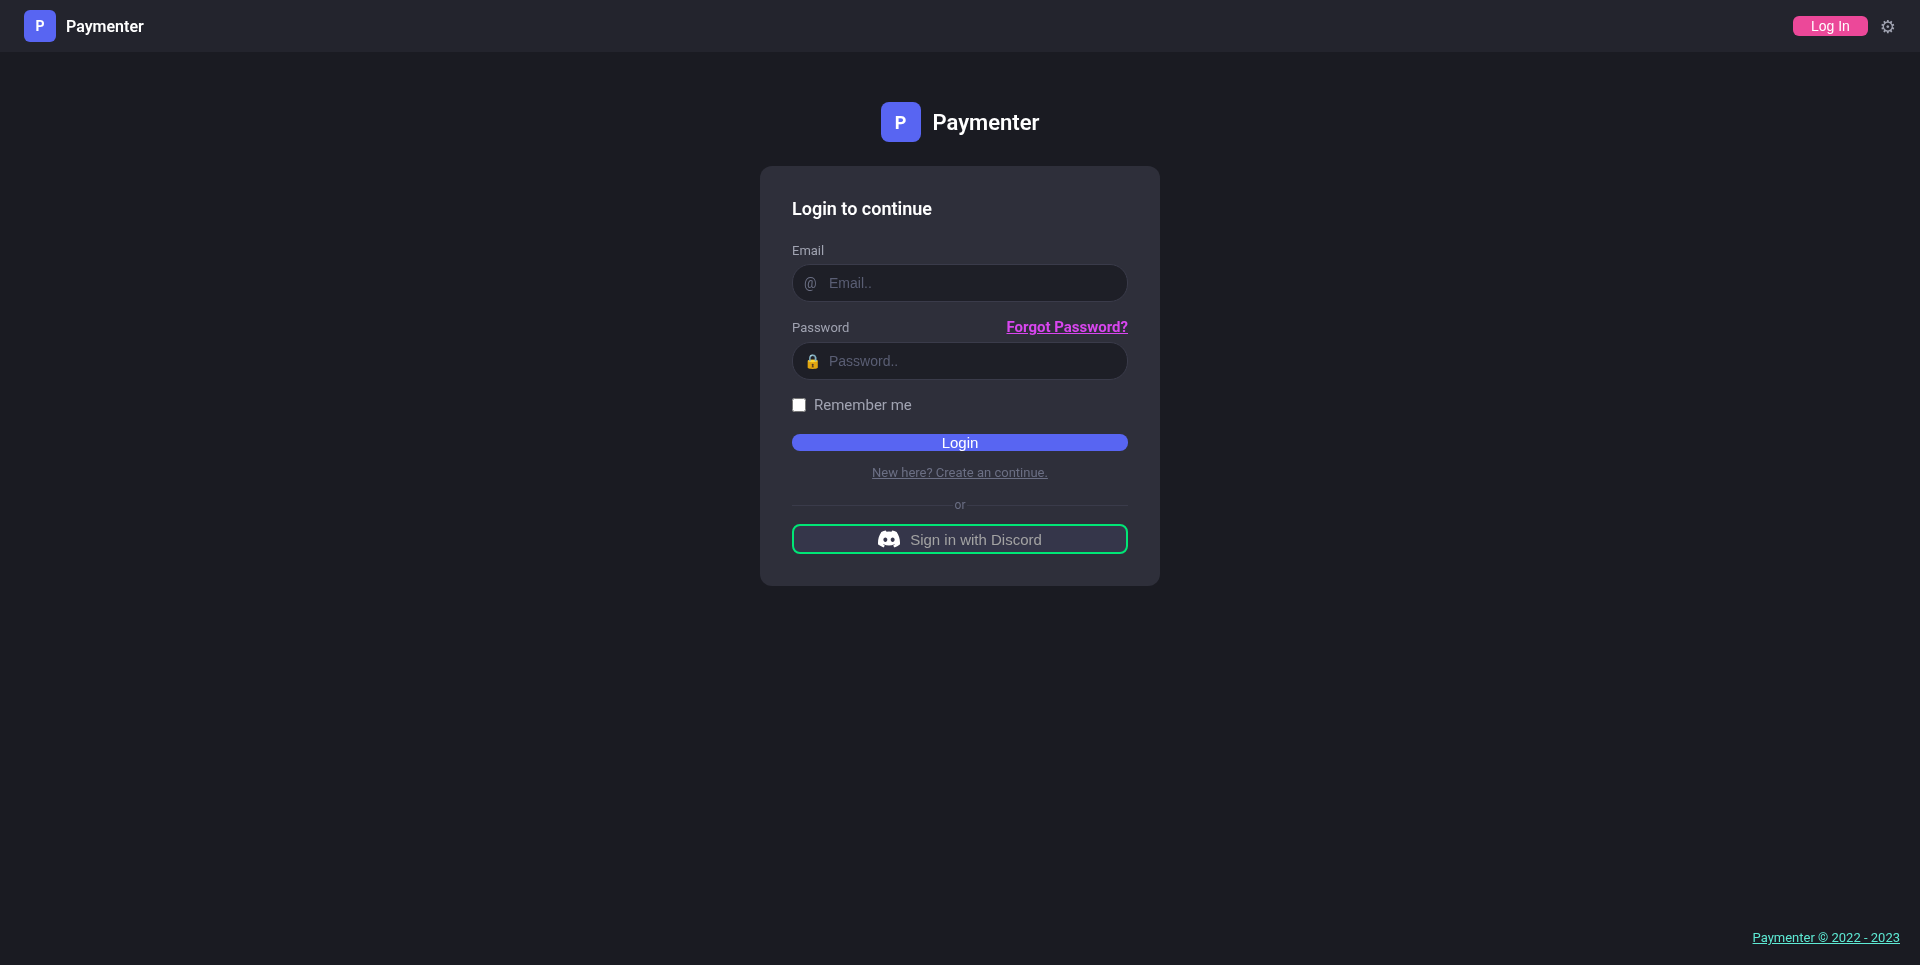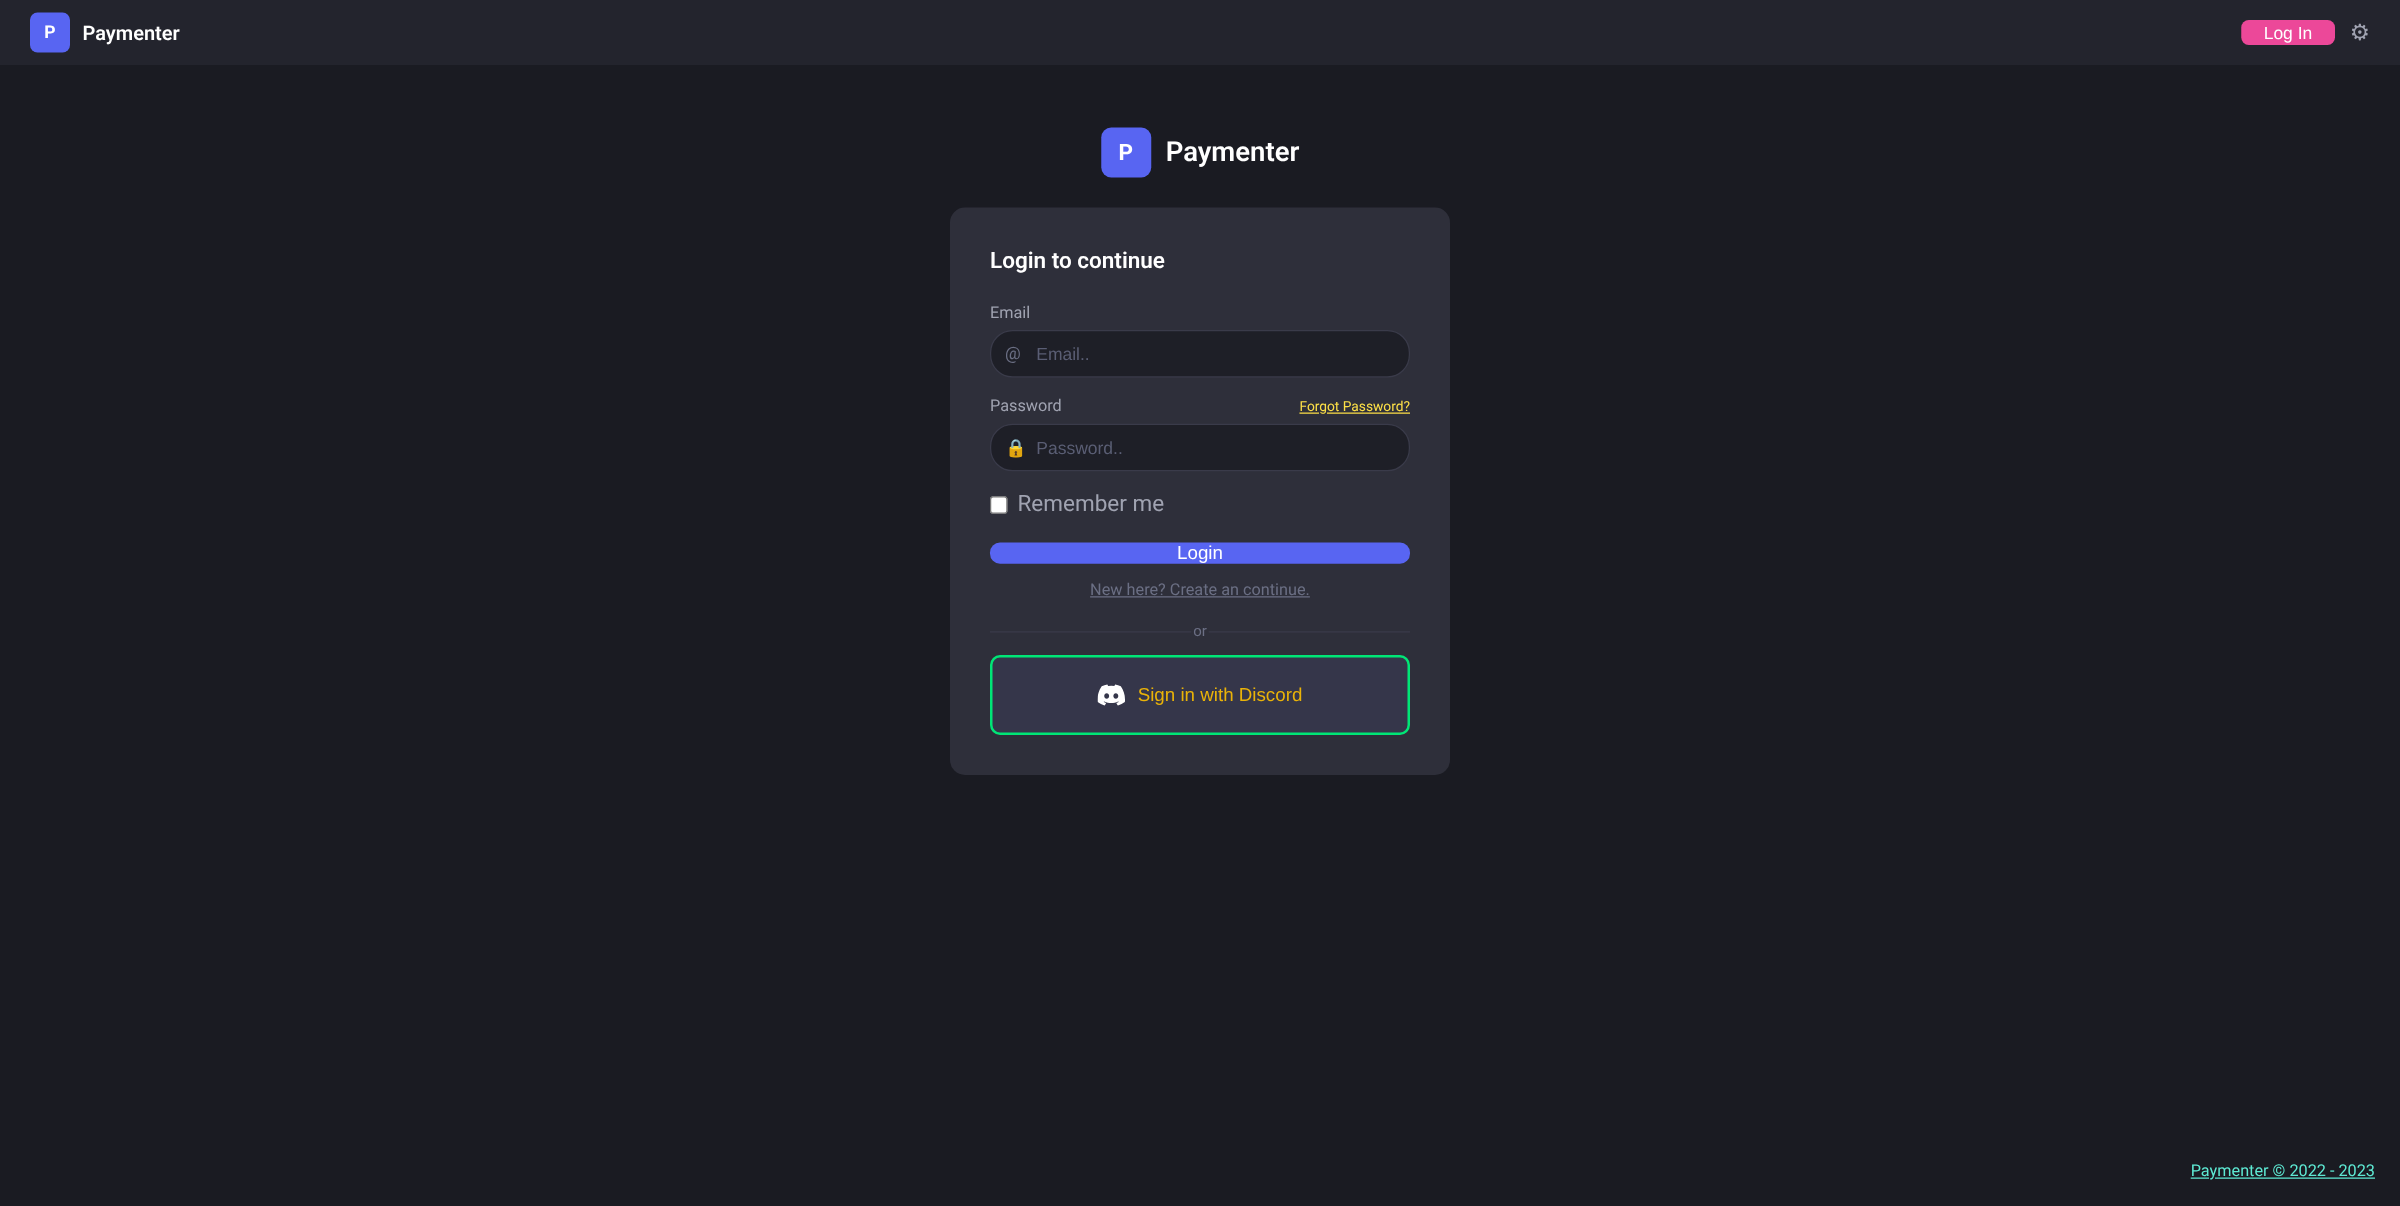--- a/index.html
+++ b/index.html
@@ -160,24 +160,25 @@
     }
 
     .form-label-row {
       display: flex;
       justify-content: space-between;
       align-items: center;
       margin-bottom: 6px;
     }
 
     .forgot-link {
-      font-size: 11px;
-      color: #fde047;
+      font-size: 15px;
+      color: #d946ef;
       text-decoration: underline;
       cursor: pointer;
+      font-weight: bold;
     }
 
     .input-wrapper {
       position: relative;
       display: flex;
       align-items: center;
     }
 
     .input-icon {
       position: absolute;
@@ -210,21 +211,21 @@
     }
 
     .remember-checkbox {
       width: 14px;
       height: 14px;
       accent-color: #5865f2;
       cursor: pointer;
     }
 
     .remember-label {
-      font-size: 18px;
+      font-size: 15px;
       color: #a0a3b1;
       cursor: pointer;
     }
 
     .btn-login {
       width: 100%;
       background-color: #5865f2;
       color: white;
       border: none;
       padding: 0;
@@ -258,23 +259,23 @@
     }
 
     .divider-text {
       font-size: 12px;
       color: #6b6f84;
     }
 
     .btn-discord {
       width: 100%;
       background-color: #35364a;
-      color: #eab308;
+      color: #a3a3a3;
       border: 2px solid #00e676;
-      padding: 19px 12px;
+      padding: 2px 12px;
       border-radius: 8px;
       font-size: 15px;
       font-weight: 500;
       cursor: pointer;
       display: flex;
       align-items: center;
       justify-content: center;
       gap: 10px;
     }
 

